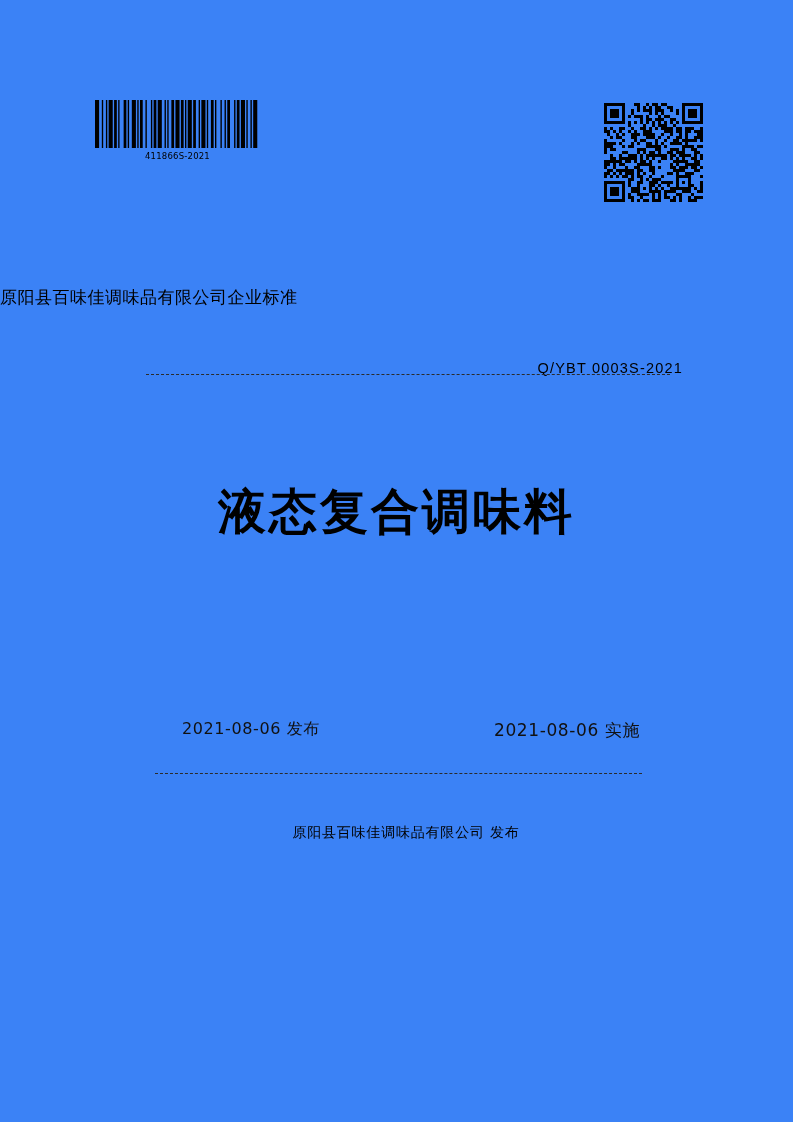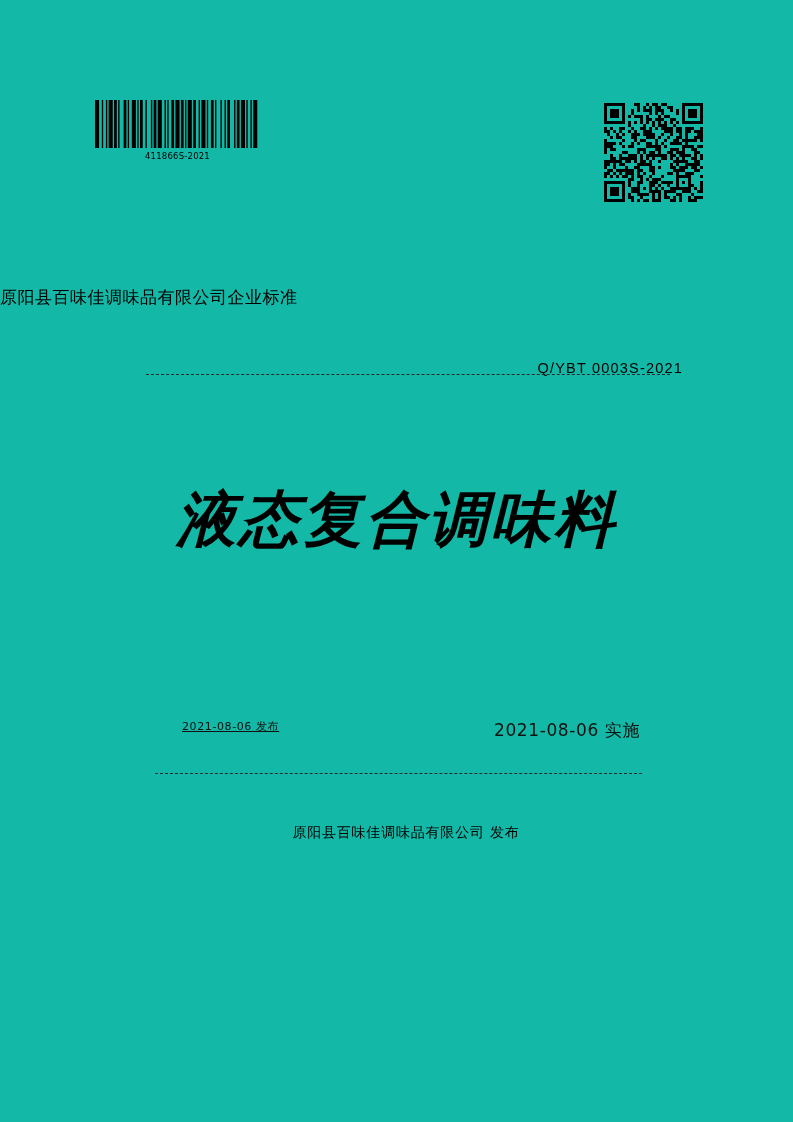--- a/index.html
+++ b/index.html
@@ -12,21 +12,21 @@
     height: 1122px;
     position: relative;
     font-family: "DejaVu Sans", "Liberation Sans", sans-serif;
     color: #111111;
     overflow: hidden;
   }
 
   .page {
     position: absolute;
     inset: 0;
-    background: #14b8a6;
+    background: #3b82f6;
   }
 
   
   .barcode-block {
     position: absolute;
     left: 95px;
     top: 100px;
     width: 165px;
     text-align: center;
   }
@@ -92,42 +92,40 @@
     border-top: 1px dashed #2b2b2b;
   }
 
   
   .doc-title {
     position: absolute;
     left: 0;
     right: 0;
     top: 480px;
     text-align: center;
-    font-size: 60px;
+    font-size: 48px;
     font-weight: bold;
     letter-spacing: 3px;
     color: #000;
-    font-style: italic;
   }
 
   
   .dates-row {
     position: absolute;
     left: 150px;
     width: 500px;
     top: 719px;
     height: 22px;
   }
   .date-issue {
     position: absolute;
     left: 32px;
     top: 0;
-    font-size: 11px;
+    font-size: 16px;
     letter-spacing: 0.6px;
-    text-decoration: underline;
   }
   .date-effect {
     position: absolute;
     right: 10px;
     top: 0;
     font-size: 17px;
     letter-spacing: 0.6px;
   }
 
   

